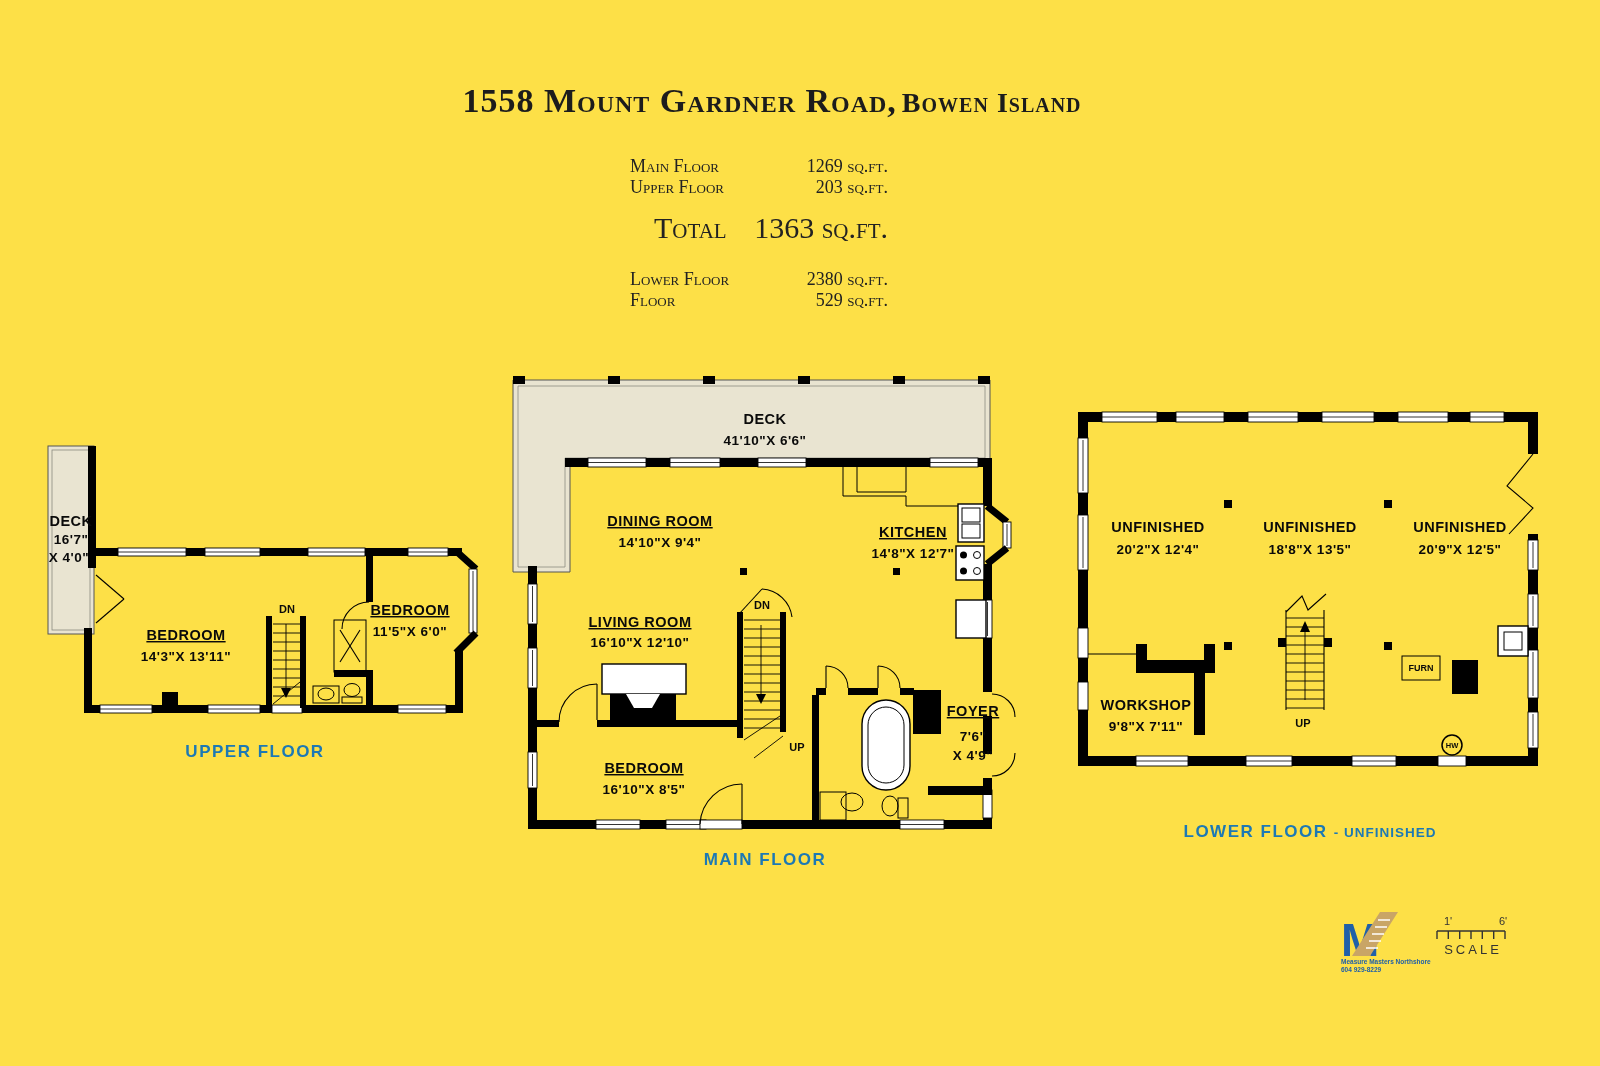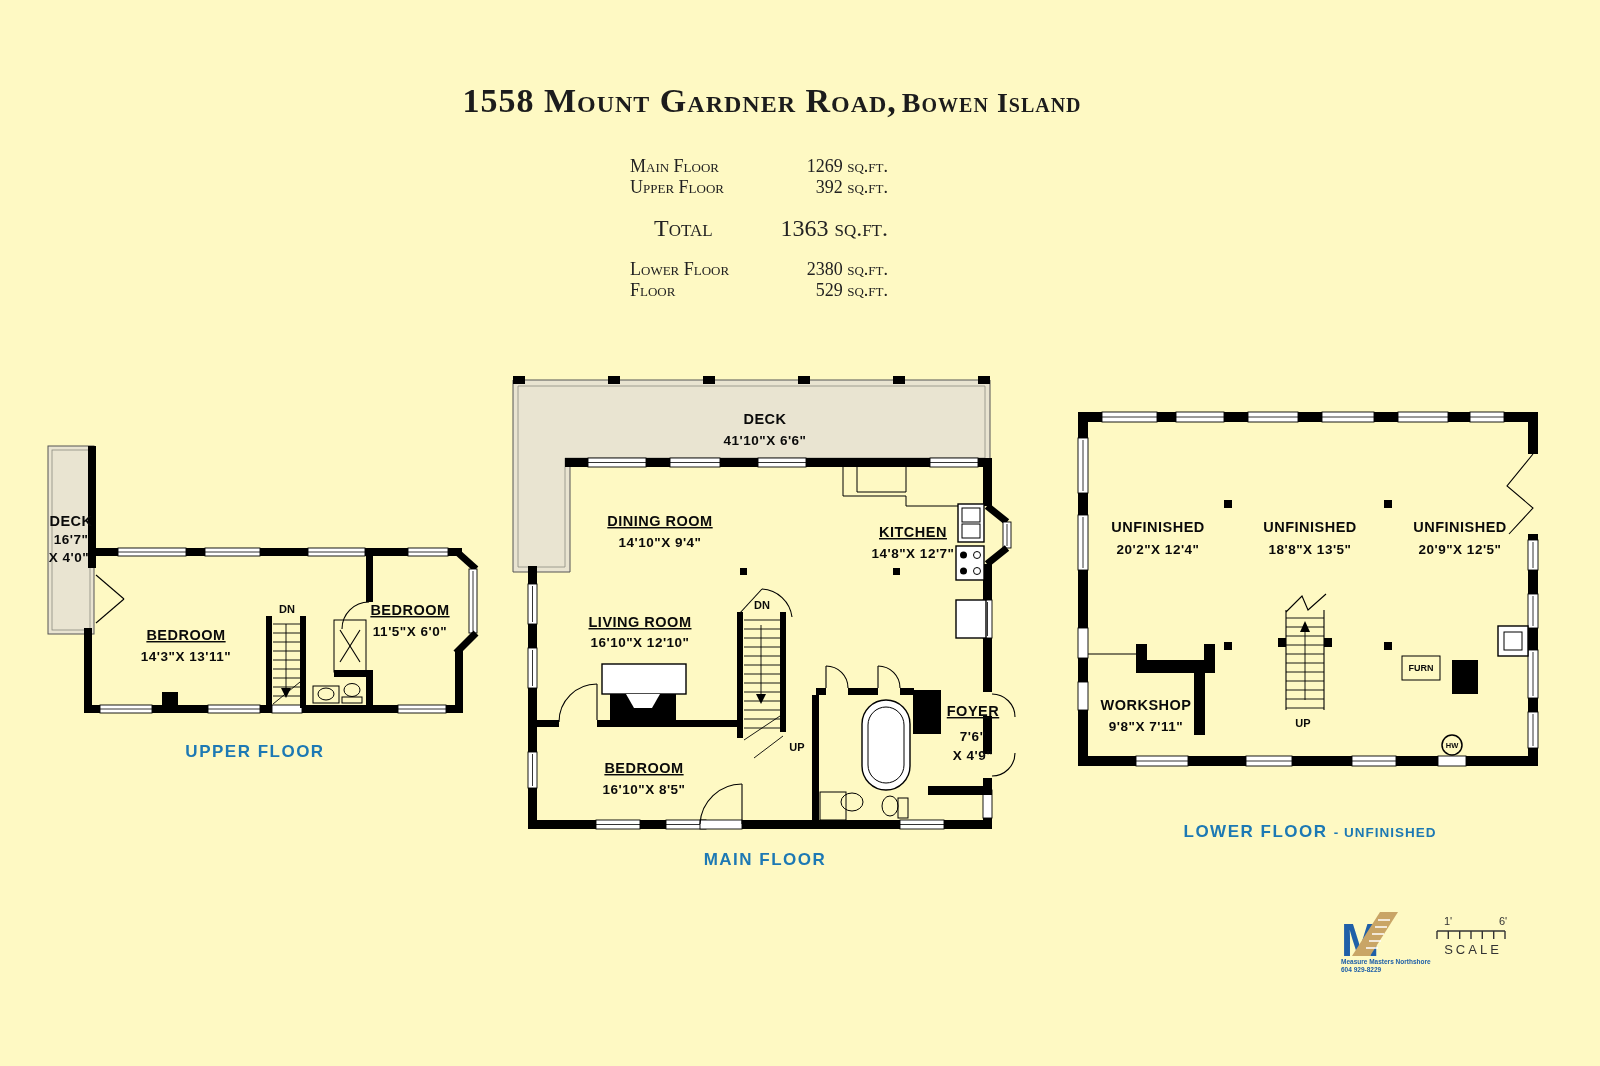--- a/index.html
+++ b/index.html
@@ -1,29 +1,29 @@
 <!DOCTYPE html>
 <html><head>
 <meta charset="utf-8">
 <style>
   html,body { margin:0; padding:0; background:#fff; }
-  .page { position:relative; width:1600px; height:1066px; background:#fef9c3; overflow:hidden;
+  .page { position:relative; width:1600px; height:1066px; background:#fde047; overflow:hidden;
           font-family:"Liberation Sans",sans-serif;text-align:center; }
 
   
   .title { position:absolute; top:82px; left:772px; transform:translateX(-50%);
            white-space:nowrap; font-family:"Liberation Serif",serif; font-variant:small-caps;
            font-weight:bold; color:#1c1c1c; letter-spacing:1px; }
   .title-main { font-size:34px; }
   .title-loc  { font-size:28px; }
 
   .summary { position:absolute; left:630px; top:156px; width:258px;
              font-family:"Liberation Serif",serif; font-variant:small-caps; color:#222; }
   .summary .row { display:flex; justify-content:space-between; font-size:18px; line-height:21px; }
-  .summary .row.total { font-size:24px; line-height:26px; margin:17px 0 18px 0; }
+  .summary .row.total { font-size:30px; line-height:26px; margin:17px 0 28px 0; }
   .summary .row.total .lbl { margin-left:24px; }
 
   
   .floor-title { position:absolute; transform:translateX(-50%); white-space:nowrap;
                  color:#1d79b4; font-weight:bold; font-size:17px; letter-spacing:1.5px; }
   .floor-title .suffix { font-size:13.5px; letter-spacing:1px; }
 
   
   svg.plan { position:absolute; overflow:visible; }
   .wall   { fill:#000; }
@@ -61,21 +61,21 @@
     <span class="title-loc">Bowen Island</span>
   </div>
 
   <div class="summary">
     <div class="row">
       <span class="lbl">Main Floor</span>
       <span class="val">1269 sq.ft.</span>
     </div>
     <div class="row">
       <span class="lbl">Upper Floor</span>
-      <span class="val">392 sq.ft.</span>
+      <span class="val">203 sq.ft.</span>
     </div>
     <div class="row total">
       <span class="lbl">Total</span>
       <span class="val">1363 sq.ft.</span>
     </div>
     <div class="row">
       <span class="lbl">Lower Floor</span>
       <span class="val">2380 sq.ft.</span>
     </div>
     <div class="row">

